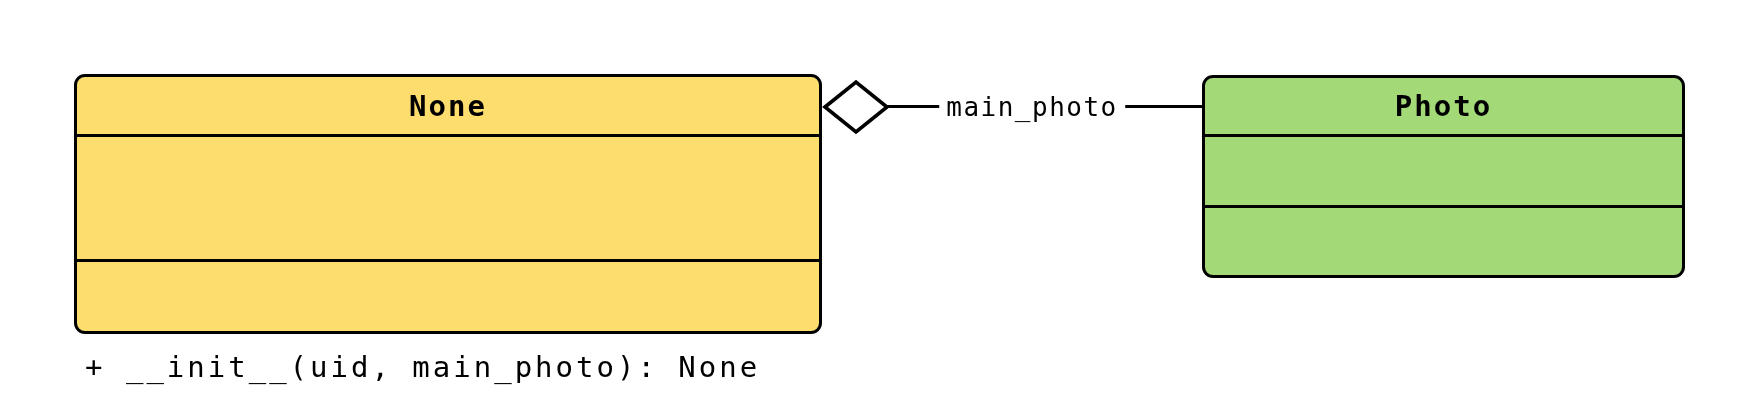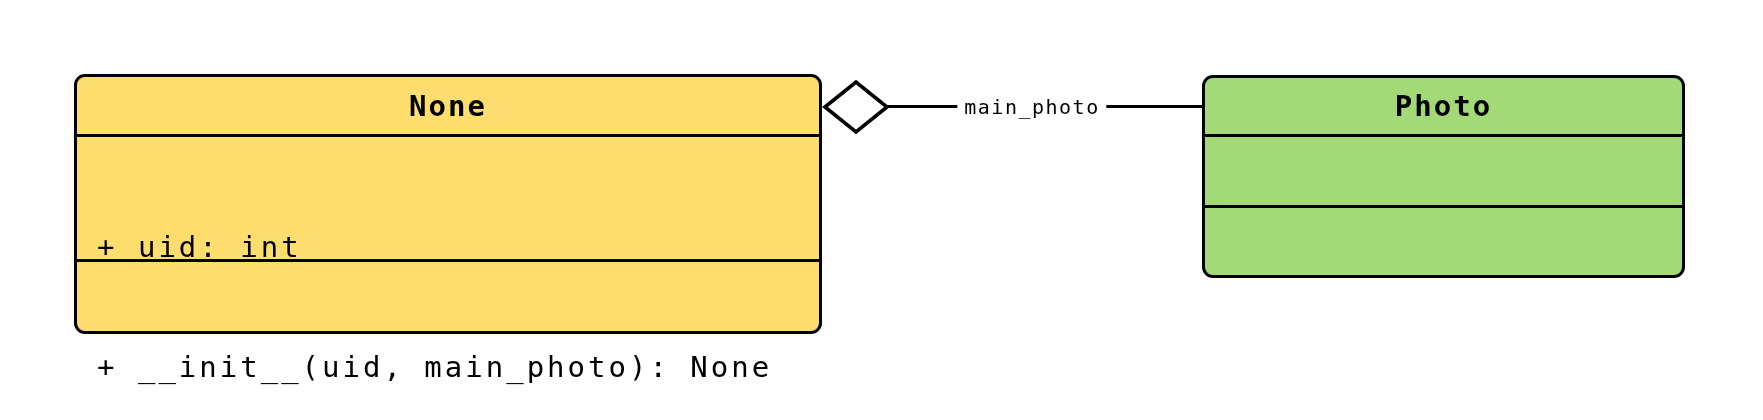--- a/index.html
+++ b/index.html
@@ -42,21 +42,21 @@
   .uml-compartment.with-sep {
     border-bottom: 3.2px solid #000000;
   }
   .member-row { white-space: pre; }
   .member-row b { font-weight: bold; }
 
   
   .class-user { left: 74px; top: 74px; width: 748px; height: 260px; }
   .class-user .uml-title { height: 60px; }
   .class-user .attrs { height: 125px; padding: 30px 0 0 20px; }
-  .class-user .meths { height: 69px; padding: 25px 0 0 20px; }
+  .class-user .meths { height: 69px; padding: 25px 0 0 8px; }
 
   
   .class-photo { left: 1202px; top: 75px; width: 483px; height: 203px; }
   .class-photo .uml-title { height: 59px; }
   .class-photo .attrs { height: 71px; }
   .class-photo .meths { height: 67px; }
 
   
   .rel-diamond {
     position: absolute;
@@ -73,35 +73,34 @@
     height: 3.4px;
     background: #000000;
   }
   .rel-label {
     position: absolute;
     left: 1032px;
     top: 107px;
     transform: translate(-50%, -50%);
     background: #ffffff;
     padding: 0 7px;
-    font-size: 20px;
+    font-size: 26px;
     letter-spacing: 1.5px;
     color: #000000;
     white-space: pre;
   }
 </style>
 </head>
 <body>
 
 <div class="canvas">
 
   <div class="uml-class class-user" style="background-color: rgb(253, 221, 110);">
     <div class="uml-title">None</div>
     <div class="uml-compartment attrs with-sep">
-      <div class="member-row"><span>+ uid: int</span><b></b></div>
     </div>
     <div class="uml-compartment meths">
       <div class="member-row"><span>+ __init__(uid, main_photo): None</span><b></b></div>
     </div>
   </div>
 
   <svg class="rel-diamond" viewBox="0 0 68 56">
     <polygon points="3,28 34,3 65,28 34,53" fill="#ffffff" stroke="#000000" stroke-width="3.6"></polygon>
   </svg>
 

